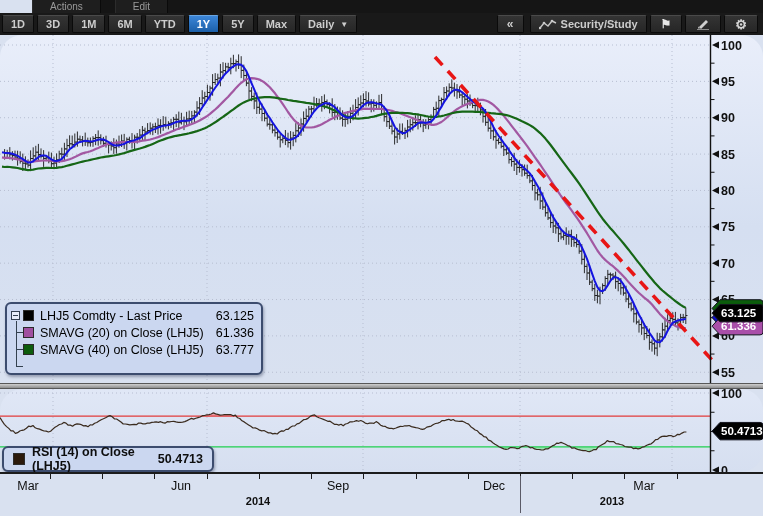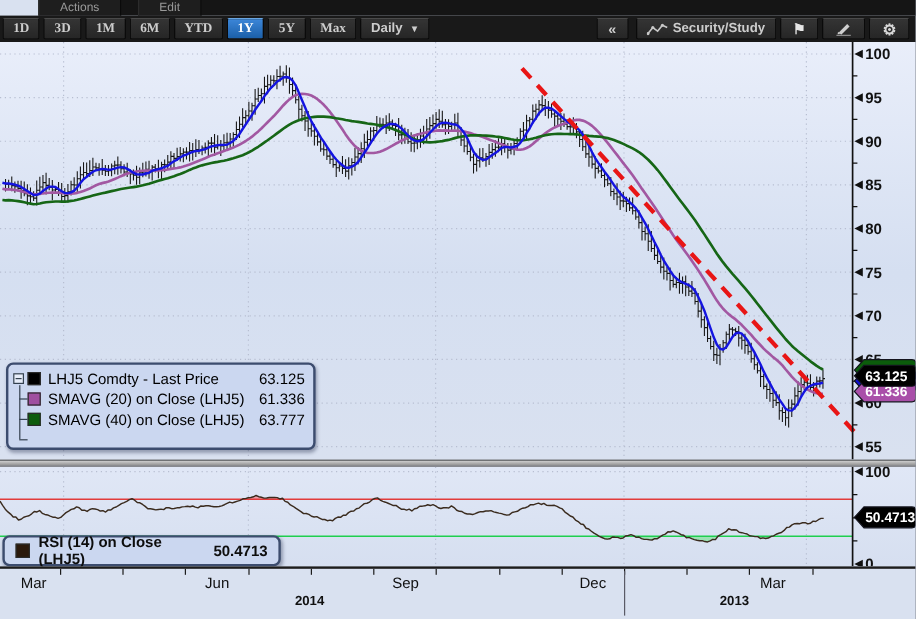--- a/index.html
+++ b/index.html
@@ -9,56 +9,56 @@
   .menubar{position:absolute;top:0;left:0;width:763px;height:13px;background:#151515;display:flex;margin-left:32px;}
   .menu-item{color:#9a9a9a;font-size:10px;line-height:13px;padding:0 17px;background:#1e1e1e;border-right:1px solid #0a0a0a;border-left:1px solid #2c2c2c;margin-right:14px;}
   .toolbar{position:absolute;top:13px;left:0;width:763px;height:22px;background:#191919;display:flex;align-items:center;padding:0 2px;box-sizing:border-box;}
   .tbtn{height:18px;display:flex;align-items:center;gap:4px;background:linear-gradient(#343434,#262626);border:1px solid #0a0a0a;border-top-color:#4a4a4a;color:#cdcdcd;font-size:11px;font-weight:700;font-family:inherit;padding:0 8px;margin-right:3px;border-radius:2px;box-sizing:border-box;}
   .tbtn.sel{background:linear-gradient(#3c86d8,#1b5fa8);color:#fff;border-top-color:#6aa6e2;}
   .tbtn .caret{font-size:8px;margin-left:2px;}
   .spacer{flex:1;}
   .tbtn.icon{padding:0 10px;font-size:12px;}
   .tbtn.collapse{padding:0 9px;font-size:12px;margin-right:6px;}
   
-  .panel{position:absolute;left:0;width:763px;}
+  .panel{position:absolute;left:0;width:763px;border-radius:22px;}
   .panel.price{top:35px;height:348px;background:linear-gradient(180deg,#e9eefa 0%,#d5dff1 55%,#d9e1f0 100%);}
   .separator{position:absolute;top:383px;left:0;width:763px;height:6px;background:linear-gradient(#cfcfcf,#8e8e8e);border-top:1px solid #585858;border-bottom:1px solid #585858;box-sizing:border-box;}
   .panel.rsi{top:389px;height:83px;background:linear-gradient(180deg,#e0e7f6,#d6dff0);}
   .panel svg{position:absolute;top:0;left:0;}
   .xaxis{position:absolute;top:472px;left:0;width:763px;height:44px;background:#d9e1f0;border-top:2px solid #1c1c1c;box-sizing:border-box;}
   .xaxis .tick{position:absolute;top:0;width:1px;height:5px;background:#1c1c1c;}
   .xaxis .mlabel{position:absolute;top:5px;transform:translateX(-50%);font-size:12.5px;font-weight:400;color:#101010;}
   .xaxis .ylabel{position:absolute;top:21px;transform:translateX(-50%);font-size:11px;font-weight:700;color:#101010;}
   .xaxis .ysep{position:absolute;top:2px;width:1px;height:37px;background:#5a5a66;}
   
   .legend{position:absolute;background:#cbd7f0;border:2px solid #3c4c6e;border-radius:6px;box-shadow:1px 2px 3px rgba(20,30,60,.35);box-sizing:border-box;}
   .price-legend{left:5px;top:267px;width:258px;height:73px;padding-top:3px;}
   .lrow{position:relative;display:flex;align-items:center;height:17px;font-size:12.5px;font-weight:400;color:#000000;padding-left:33px;padding-right:7px;white-space:nowrap;}
   .lrow .chip{position:absolute;left:16px;top:3px;width:11px;height:11px;border:1px solid #2a2a2a;box-sizing:border-box;}
   .lrow .val{margin-left:auto;}
   .tree-v{position:absolute;left:9px;width:1px;background:#33404f;}
   .tree-h{position:absolute;left:9px;height:1px;width:7px;background:#33404f;}
   .expander{position:absolute;left:4px;top:7px;width:9px;height:9px;border:1px solid #33404f;background:#e7edf9;box-sizing:border-box;}
   .expander::after{content:"";position:absolute;left:1px;right:1px;top:3px;height:1px;background:#33404f;}
-  .rsi-legend{left:2px;top:57px;width:232px;height:26px;display:flex;align-items:center;gap:7px;padding:0 9px;font-size:12.5px;font-weight:700;color:#0d0d0d;}
+  .rsi-legend{left:2px;top:57px;width:212px;height:26px;display:flex;align-items:center;gap:7px;padding:0 9px;font-size:12.5px;font-weight:700;color:#0d0d0d;}
   .rsi-legend .chip{width:12px;height:12px;border:1px solid #2a2a2a;box-sizing:border-box;flex:0 0 auto;}
   svg text.axlbl{font-family:"Liberation Sans",sans-serif;font-size:12.5px;font-weight:700;fill:#111;}
   svg text.badgetxt{font-family:"Liberation Sans",sans-serif;font-size:11.5px;font-weight:700;fill:#fff;}
 </style>
 </head>
 <body>
 
 <div id="app">
   <div class="menubar" id="menubar">
       <div class="menu-item">Actions</div>
       <div class="menu-item">Edit</div>
     </div>
 
   <div class="toolbar">
-    <div id="ranges" style="display:flex;font-family:Liberation Serif, serif;">
+    <div id="ranges" style="display:flex;">
         <button class="tbtn">1D</button>
         <button class="tbtn">3D</button>
         <button class="tbtn">1M</button>
         <button class="tbtn">6M</button>
         <button class="tbtn">YTD</button>
         <button class="tbtn sel">1Y</button>
         <button class="tbtn">5Y</button>
         <button class="tbtn">Max</button>
       </div>
     <button class="tbtn">

